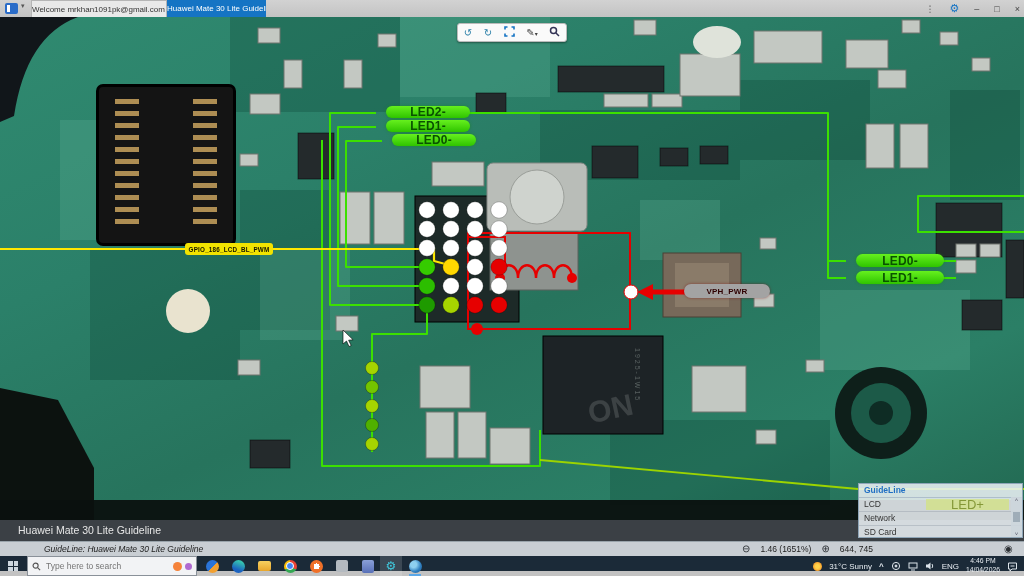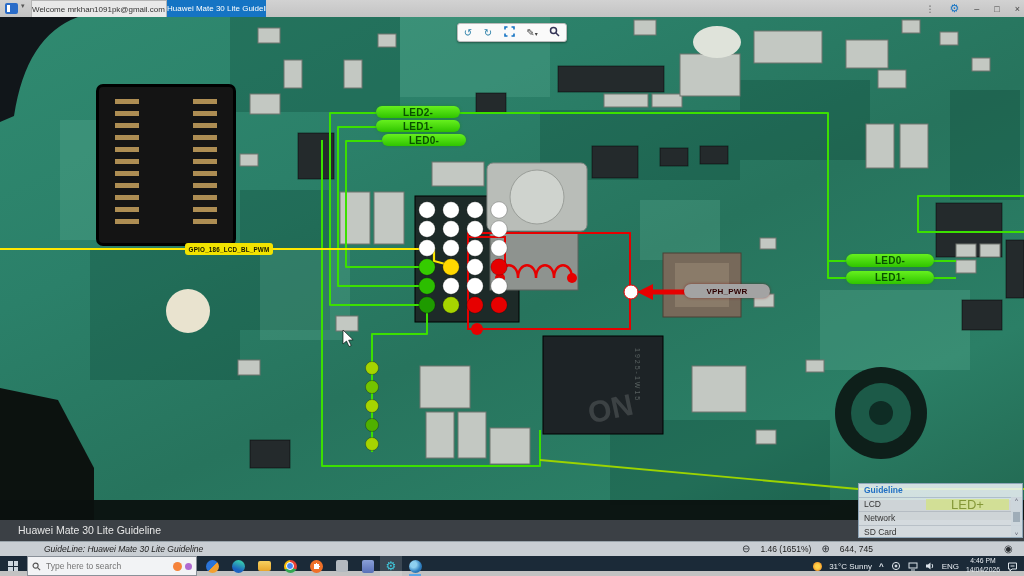--- a/index.html
+++ b/index.html
@@ -14,22 +14,22 @@
   .tab-inactive{left:31px;width:136px;background:#e9e9e9;color:#333;border:1px solid #b5b5b5;border-bottom:none;box-sizing:border-box;}
   .tab-active{left:167px;width:99px;background:#1574c4;color:#fff;}
   .win-controls{position:absolute;right:4px;top:0;height:17px;display:flex;align-items:center;gap:15px;font-size:9px;color:#444;}
   .win-controls .gear{color:#1574c4;font-size:11px;}
   
   .board-bg{position:absolute;left:0;top:17px;width:1024px;height:503px;
     background:linear-gradient(155deg,#33917597 0%,#2b8069 30%,#27745d 55%,#2b7f66 80%,#226851 100%),#2b8069;}
   svg.art{position:absolute;left:0;top:0;z-index:1;pointer-events:none;}
   .pill{position:absolute;z-index:2;display:flex;align-items:center;justify-content:center;
         font-weight:bold;border-radius:7px;letter-spacing:.2px;}
-  .pill-green{background:linear-gradient(180deg,#66f01e,#2fc400);color:#0a5200;font-size:10px;height:12px;
-              box-shadow:0 0 3px #1a8a0088;}
+  .pill-green{background:linear-gradient(180deg,#66f01e,#2fc400);color:#0a5200;font-size:12px;height:12px;
+              box-shadow:0 0 3px #1a8a0088;margin-left:10px;}
   .pill-yellow{background:#f2e300;color:#151500;font-size:6.3px;height:12px;border-radius:3px;font-weight:bold;}
   .pill-red{background:#a3a3a3;color:#2e0000;font-size:8px;height:14px;box-shadow:0 0 3px #80000088;}
   .connector{position:absolute;left:96px;top:84px;width:140px;height:162px;background:#141414;
              border:3px solid #000;border-radius:7px;z-index:1;box-sizing:border-box;}
   .connector .pins-l,.connector .pins-r{position:absolute;top:12px;bottom:12px;width:24px;
      background:repeating-linear-gradient(180deg,#c9a35e 0 5px,rgba(0,0,0,0) 5px 12px);opacity:.85;}
   .connector .pins-l{left:16px}.connector .pins-r{right:16px}
   .canvas-toolbar{position:absolute;left:457px;top:23px;width:108px;height:17px;background:#fafafa;
       border:1px solid #bbb;border-radius:3px;z-index:3;display:flex;align-items:center;justify-content:space-around;
       box-shadow:0 1px 2px rgba(0,0,0,.4);}
@@ -284,21 +284,21 @@
   <div class="pill pill-green" style="left:382px;top:134px;width:84px;">LED0-</div>
   <div class="pill pill-yellow" style="left:185px;top:243px;width:88px;">GPIO_186_LCD_BL_PWM</div>
   <div class="pill pill-green" style="left:846px;top:254px;width:88px;height:13px;">LED0-</div>
   <div class="pill pill-green" style="left:846px;top:271px;width:88px;height:13px;">LED1-</div>
   <div class="pill pill-red" style="left:684px;top:284px;width:86px;">VPH_PWR</div>
 
   <div class="chip-text">1925-1W15</div>
   <div class="watermark">ON</div>
 
   <div class="cat-panel">
-    <div class="cat-head">Guideline</div>
+    <div class="cat-head">GuideLine</div>
     <div class="cat-item">
       <span>LCD</span>
       <span class="ghost-band">LED+</span>
     </div>
     <div class="cat-item">Network</div>
     <div class="cat-item" style="border-bottom:none;">SD Card</div>
     <div class="cat-scroll">
       <span>˄</span>
       <div class="cat-thumb"></div>
       <span>˅</span>

